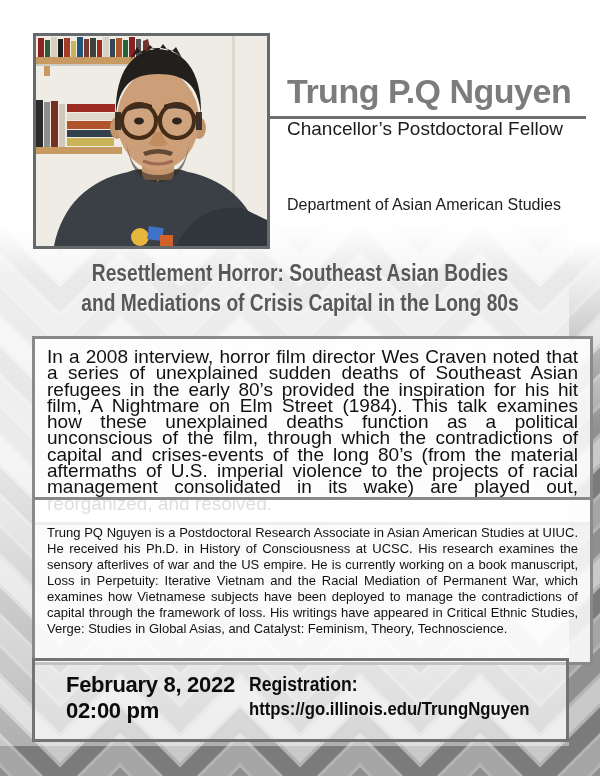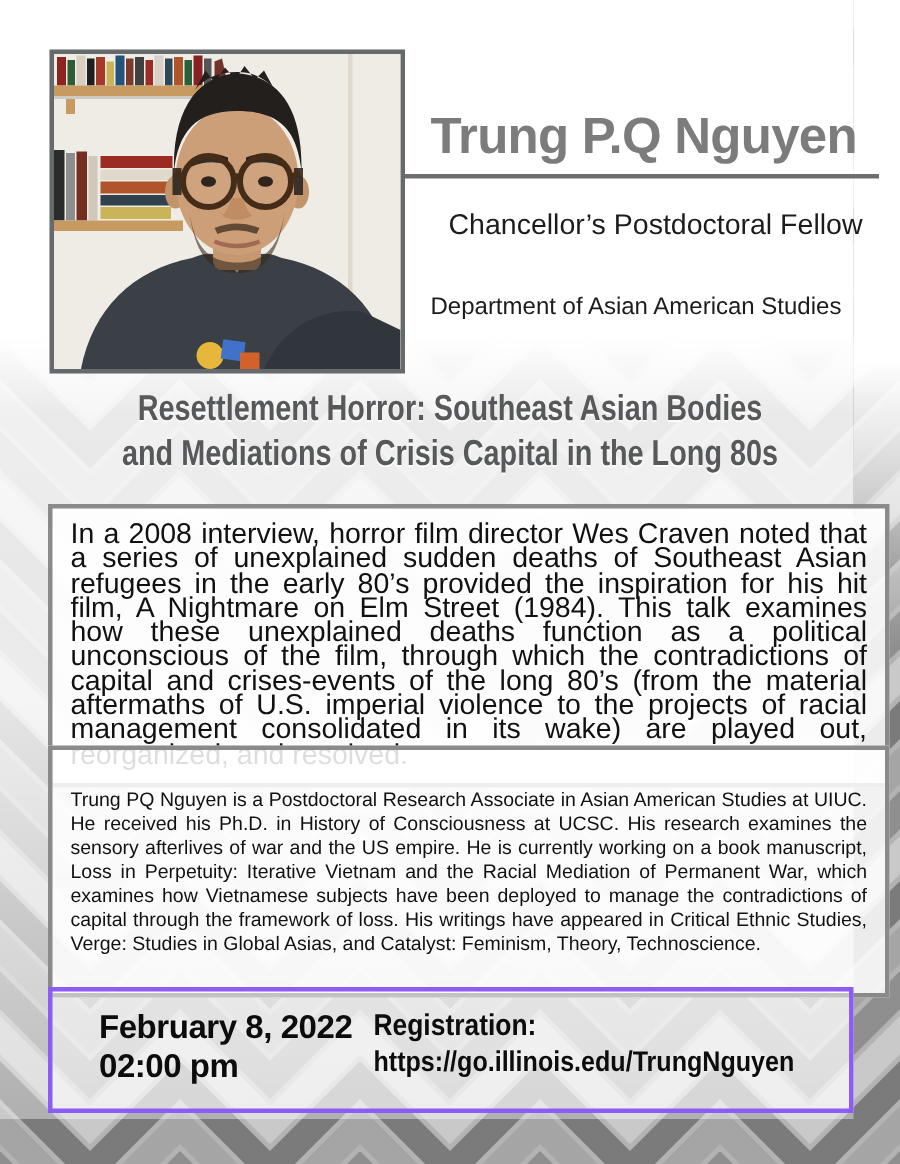--- a/index.html
+++ b/index.html
@@ -19,38 +19,38 @@
   .content{position:absolute;left:0;top:0;width:600px;height:776px;z-index:2;}
 
   
   .photo-frame{position:absolute;left:33px;top:33px;width:231px;height:210px;
     border:3px solid #666a6d;background:#efece5;}
 
   
   .name{position:absolute;left:287px;top:72px;font-size:34px;font-weight:700;color:#7c7c7c;
     letter-spacing:-0.5px;white-space:nowrap;}
   .rule{position:absolute;left:270px;top:116px;width:316px;height:3px;background:#6e6e6e;}
-  .role{position:absolute;left:287px;top:140px;font-size:19px;color:#1c1c1c;white-space:nowrap;margin-left:12px;}
+  .role{position:absolute;left:287px;top:118px;font-size:19px;color:#1c1c1c;white-space:nowrap;}
   .dept{position:absolute;left:287px;top:155px;font-size:16px;color:#1c1c1c;white-space:nowrap;margin-top:41px;}
 
   
   .talk-title{position:absolute;left:0;top:258px;width:600px;text-align:center;
     font-size:24px;font-weight:700;color:#57585a;line-height:1.25;
     transform:scaleX(0.80);transform-origin:50% 0;
     text-shadow:0 1px 0 rgba(255,255,255,.8);white-space:nowrap;}
 
   
   .box{position:absolute;left:32px;width:531px;border:3px solid #8a8a8a;
     background:rgba(255,255,255,.86);color:#111;text-align:justify;}
   .abstract-box{top:336px;padding:10px 12px;font-size:19px;line-height:16.3px;}
   .bio-box{top:497px;padding:25px 12px;font-size:13px;line-height:16px;}
 
   
   .event-box{position:absolute;left:32px;top:658px;width:531px;height:78px;
-    border:3px solid #8b5cf6;background:rgba(255,255,255,.48);}
+    border:3px solid #737373;background:rgba(255,255,255,.48);}
   .event-date{position:absolute;left:31px;top:11px;font-size:22px;font-weight:700;
     color:#0c0c0c;line-height:26px;letter-spacing:-0.3px;}
   .event-reg{position:absolute;left:214px;top:11px;color:#0c0c0c;
     transform:scaleX(0.88);transform-origin:0 0;white-space:nowrap;}
   .event-reg .reg-label{font-size:20px;font-weight:700;line-height:25px;}
   .event-reg .reg-url{font-size:19px;font-weight:700;line-height:24px;color:#0c0c0c;text-decoration:none;display:block;}
 </style>
 </head>
 <body>
 

